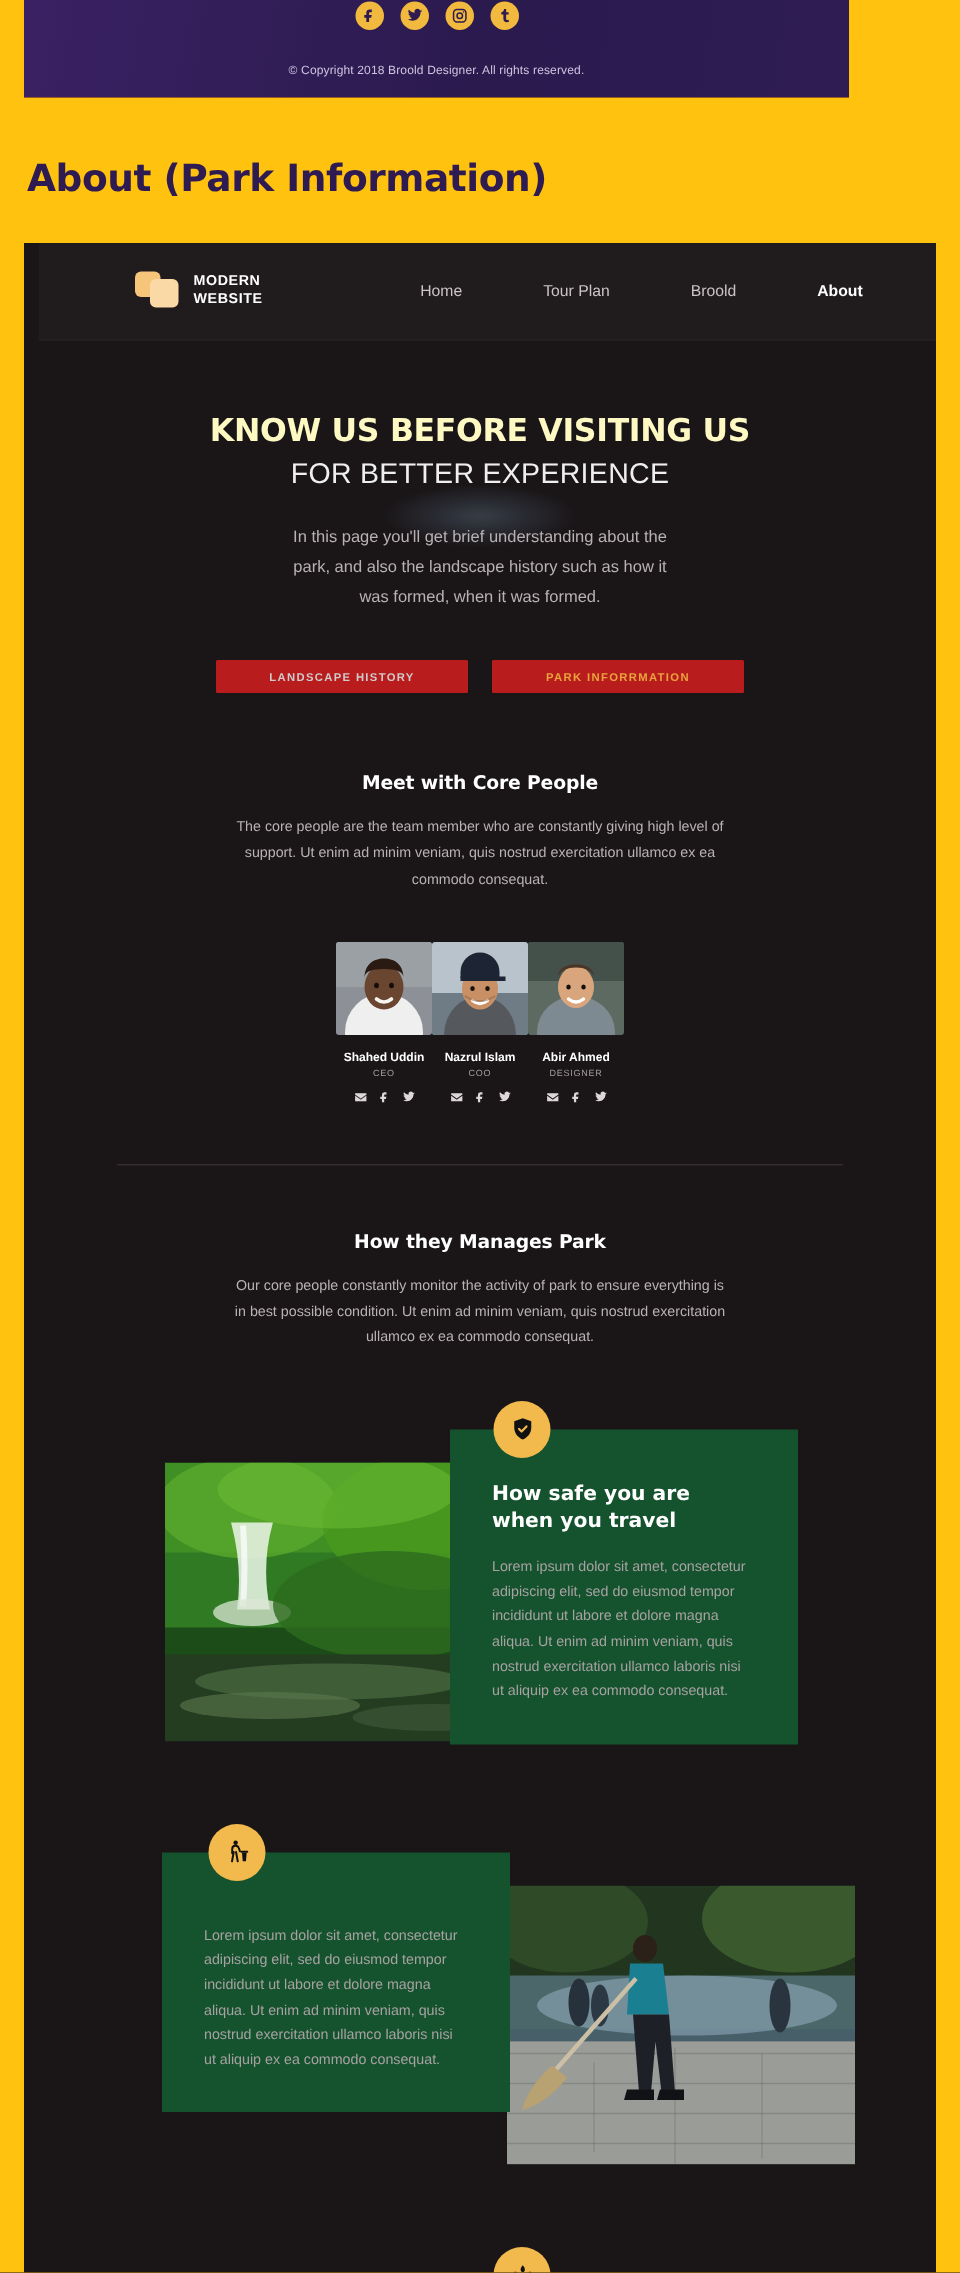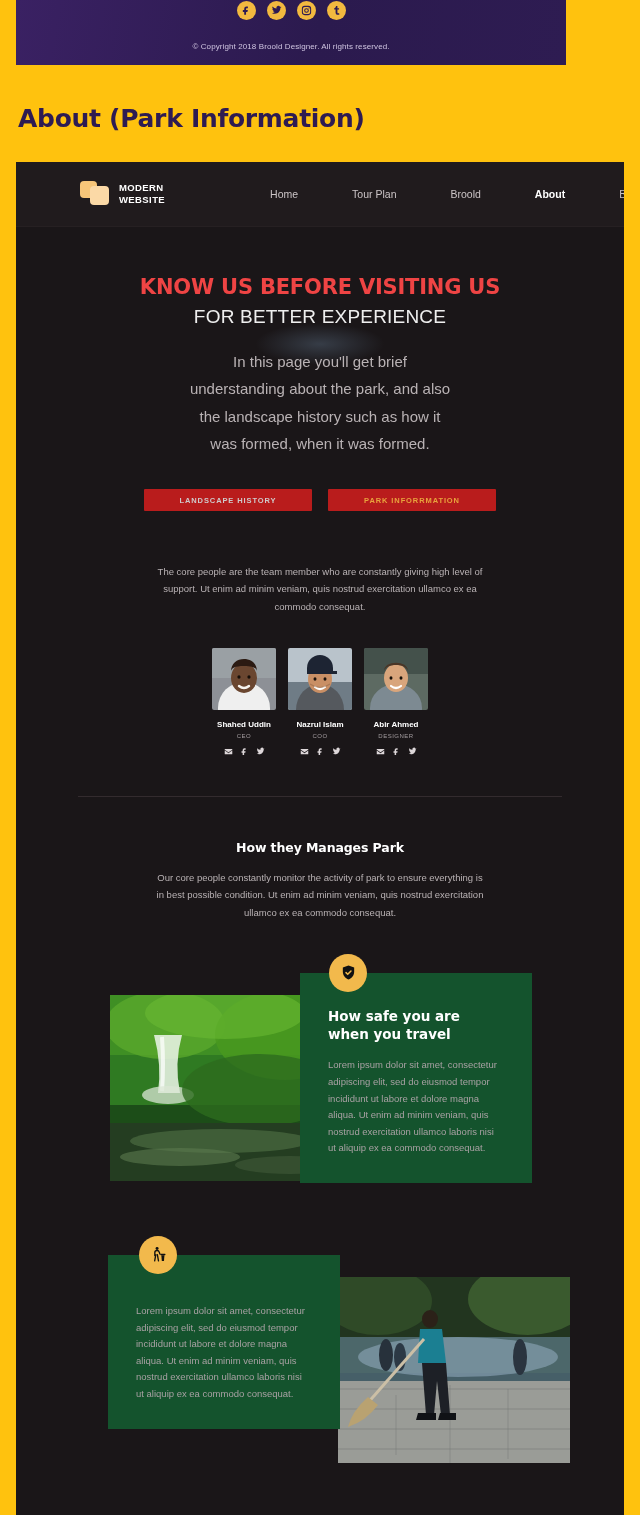--- a/index.html
+++ b/index.html
@@ -82,20 +82,21 @@
   }
 
   
   .nav {
     height: 65px;
     display: flex;
     align-items: center;
     padding: 0 48px 0 64px;
     border-bottom: 1px solid #262022;
     background: #201b1d;
+    margin-left: 10px;
   }
   .brand { display: flex; align-items: center; gap: 9px; }
   .brand-mark { position: relative; width: 30px; height: 26px; }
   .brand-mark .sq {
     position: absolute;
     border-radius: 4px;
   }
   .brand-mark .sq1 { width: 17px; height: 17px; left: 0; top: 0; background: #F6C579; }
   .brand-mark .sq2 { width: 19px; height: 19px; left: 10px; top: 5px; background: #FBD9A6; }
   .brand-text {
@@ -126,37 +127,37 @@
     position: absolute;
     left: 50%; top: 96px;
     transform: translateX(-50%);
     width: 130px; height: 42px;
     background: radial-gradient(ellipse at center, rgba(120,150,180,.30), rgba(120,150,180,0) 70%);
     pointer-events: none;
   }
   .hero h1 {
     position: relative;
     font-size: 21px;
-    color: #ef4444;
+    color: #fef9c3;
     font-weight: bold;
     letter-spacing: -.2px;
     font-family: "DejaVu Sans", sans-serif;
   }
   .hero h2 {
     position: relative;
     font-size: 19px;
     color: #efefef;
     font-weight: normal;
     margin-top: 7px;
     letter-spacing: .2px;
   }
   .hero p {
     position: relative;
     color: #b9b2b4;
-    font-size: 15px;
+    font-size: 11px;
     line-height: 1.82;
     margin: 20px auto 0;
     width: 268px;
   }
 
   
   .tabs {
     display: flex;
     justify-content: center;
     gap: 16px;
@@ -193,21 +194,21 @@
     margin: 14px auto 0;
   }
 
   .core-section { margin-top: 52px; }
   .core-section p.lead { width: 345px; }
 
   
   .team {
     display: flex;
     justify-content: center;
-    gap: 12px;
+    gap: 0;
     margin-top: 33px;
   }
   .member { width: 64px; text-align: center; }
   .member-photo {
     width: 64px; height: 62px;
     border-radius: 2px;
     overflow: hidden;
     position: relative;
   }
   .member-photo svg { display: block; width: 100%; height: 100%; }
@@ -366,20 +367,21 @@
     <h2>FOR BETTER EXPERIENCE</h2>
     <p>In this page you'll get brief understanding about the park, and also the landscape history such as how it was formed, when it was formed.</p>
   </div>
 
   <div class="tabs">
     <button class="tab">LANDSCAPE HISTORY</button>
     <button class="tab active">PARK INFORRMATION</button>
   </div>
 
   <div class="section core-section">
+    <h3>Meet with Core People</h3>
     <p class="lead">The core people are the team member who are constantly giving high level of support. Ut enim ad minim veniam, quis nostrud exercitation ullamco ex ea commodo consequat.</p>
 
     <div class="team">
 
       <div class="member">
         <div class="member-photo">
           <svg viewBox="0 0 64 62" preserveAspectRatio="none">
             <rect width="64" height="62" fill="#8d9096"></rect>
             <rect y="0" width="64" height="30" fill="#9aa0a4"></rect>
             <ellipse cx="32" cy="60" rx="26" ry="26" fill="#efefef"></ellipse>

